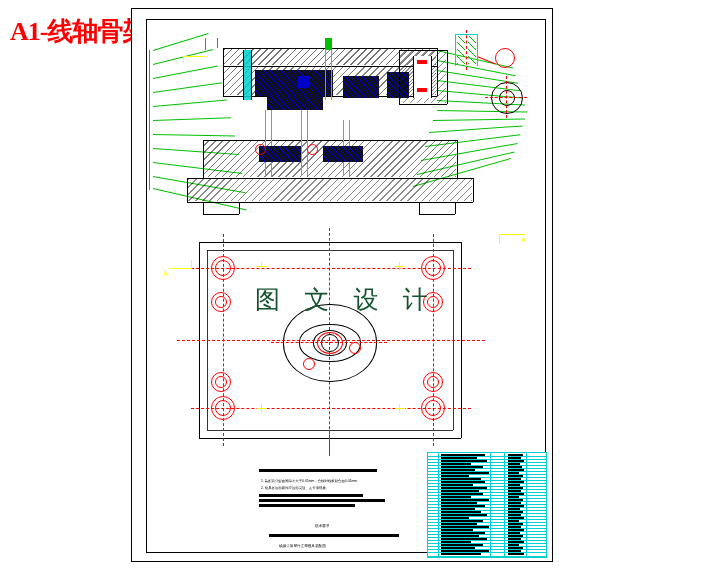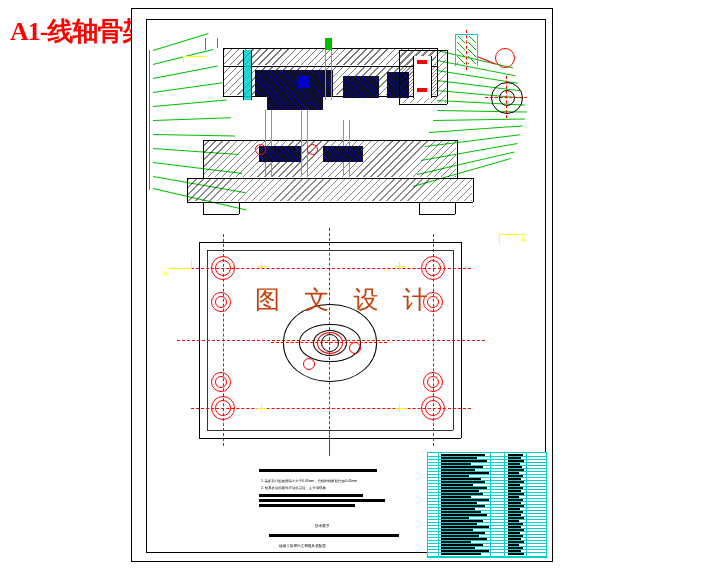--- a/index.html
+++ b/index.html
@@ -48,21 +48,21 @@
   .hatch-g {
     background-image:repeating-linear-gradient(45deg,#00b400 0 1px,rgba(0,0,0,0) 1px 5px);
   }
   .hatch-k {
     background-image:repeating-linear-gradient(-45deg,#000 0 1px,rgba(0,0,0,0) 1px 5px);
   }
 
   
   .watermark {
     position:absolute; font-family:"Liberation Serif", serif;
-    font-size:25px; color:#c2410c; letter-spacing:9px; white-space:nowrap;
+    font-size:25px; color:#14532d; letter-spacing:9px; white-space:nowrap;
   }
 
   
   .notes { position:absolute; font-size:3.4px; color:#000; white-space:nowrap; line-height:1.9; }
   .notes-bar { position:absolute; background:#000; height:3px; }
   .note-label { position:absolute; font-size:3.6px; color:#000; white-space:nowrap; }
 
   
   .bom { position:absolute; border:1px solid #00d0d0; background:#ffffff; }
   .bom-row { position:absolute; left:0; right:0; border-bottom:1px solid #00d0d0; }

